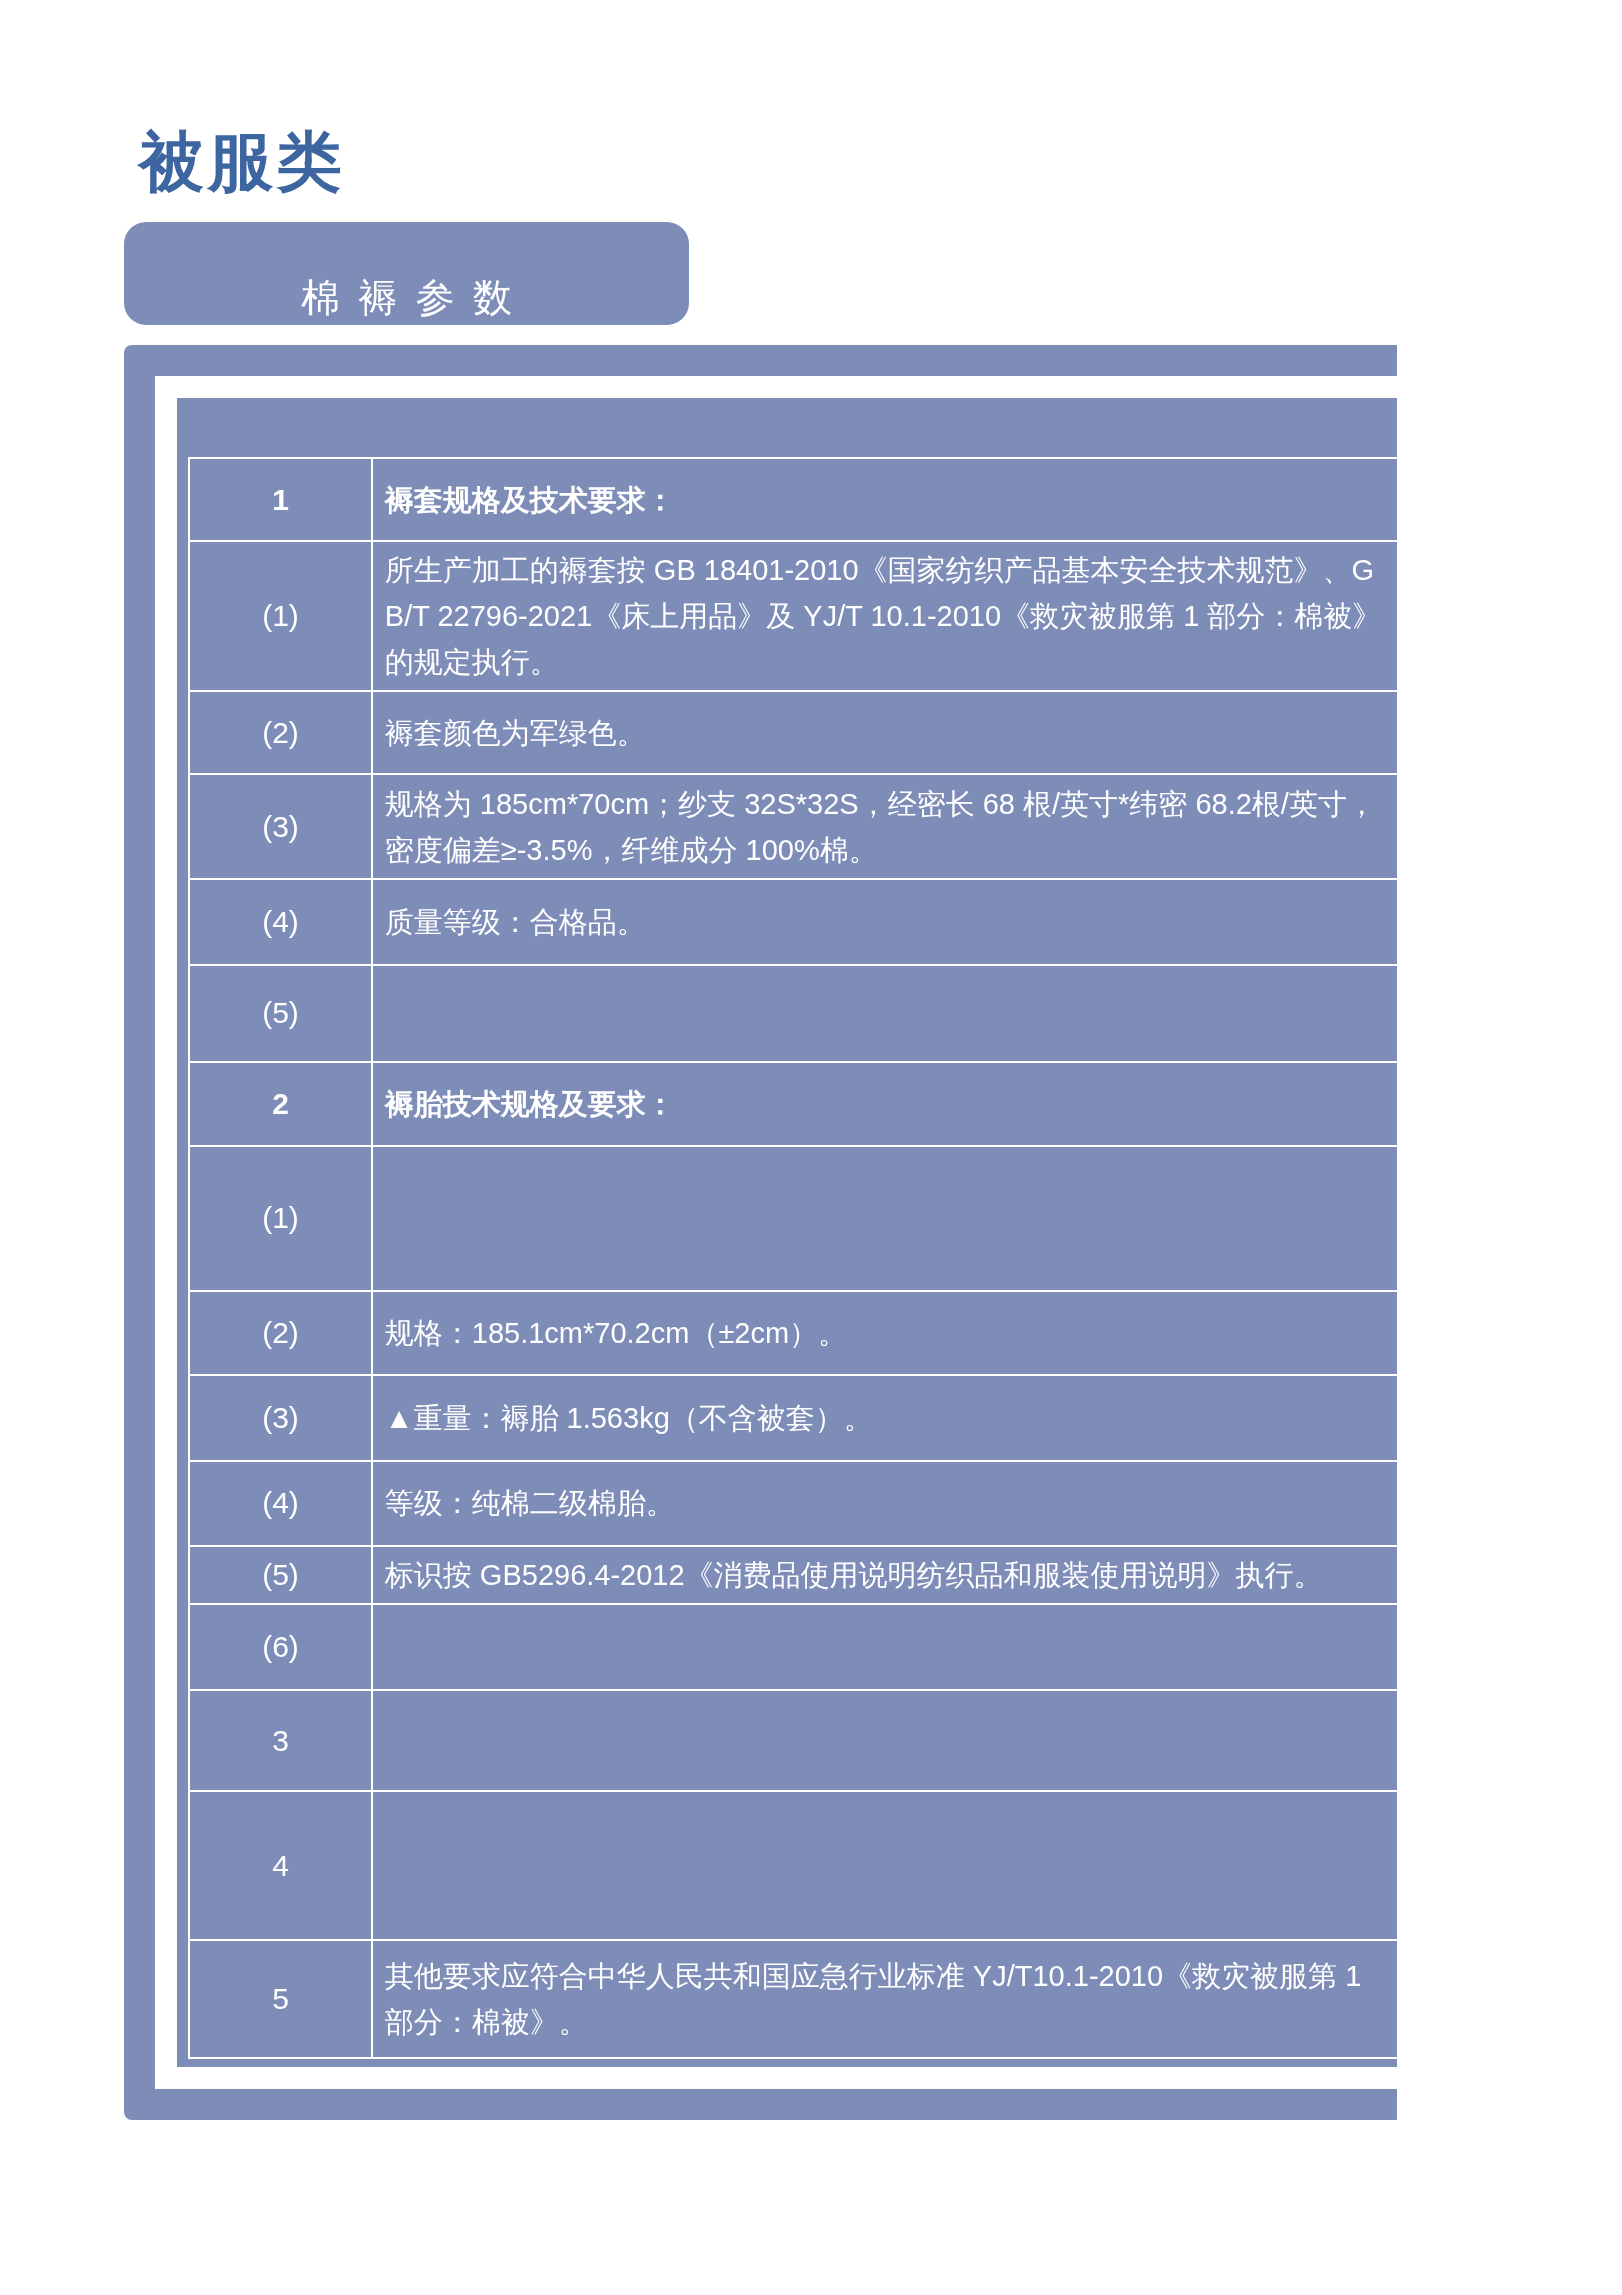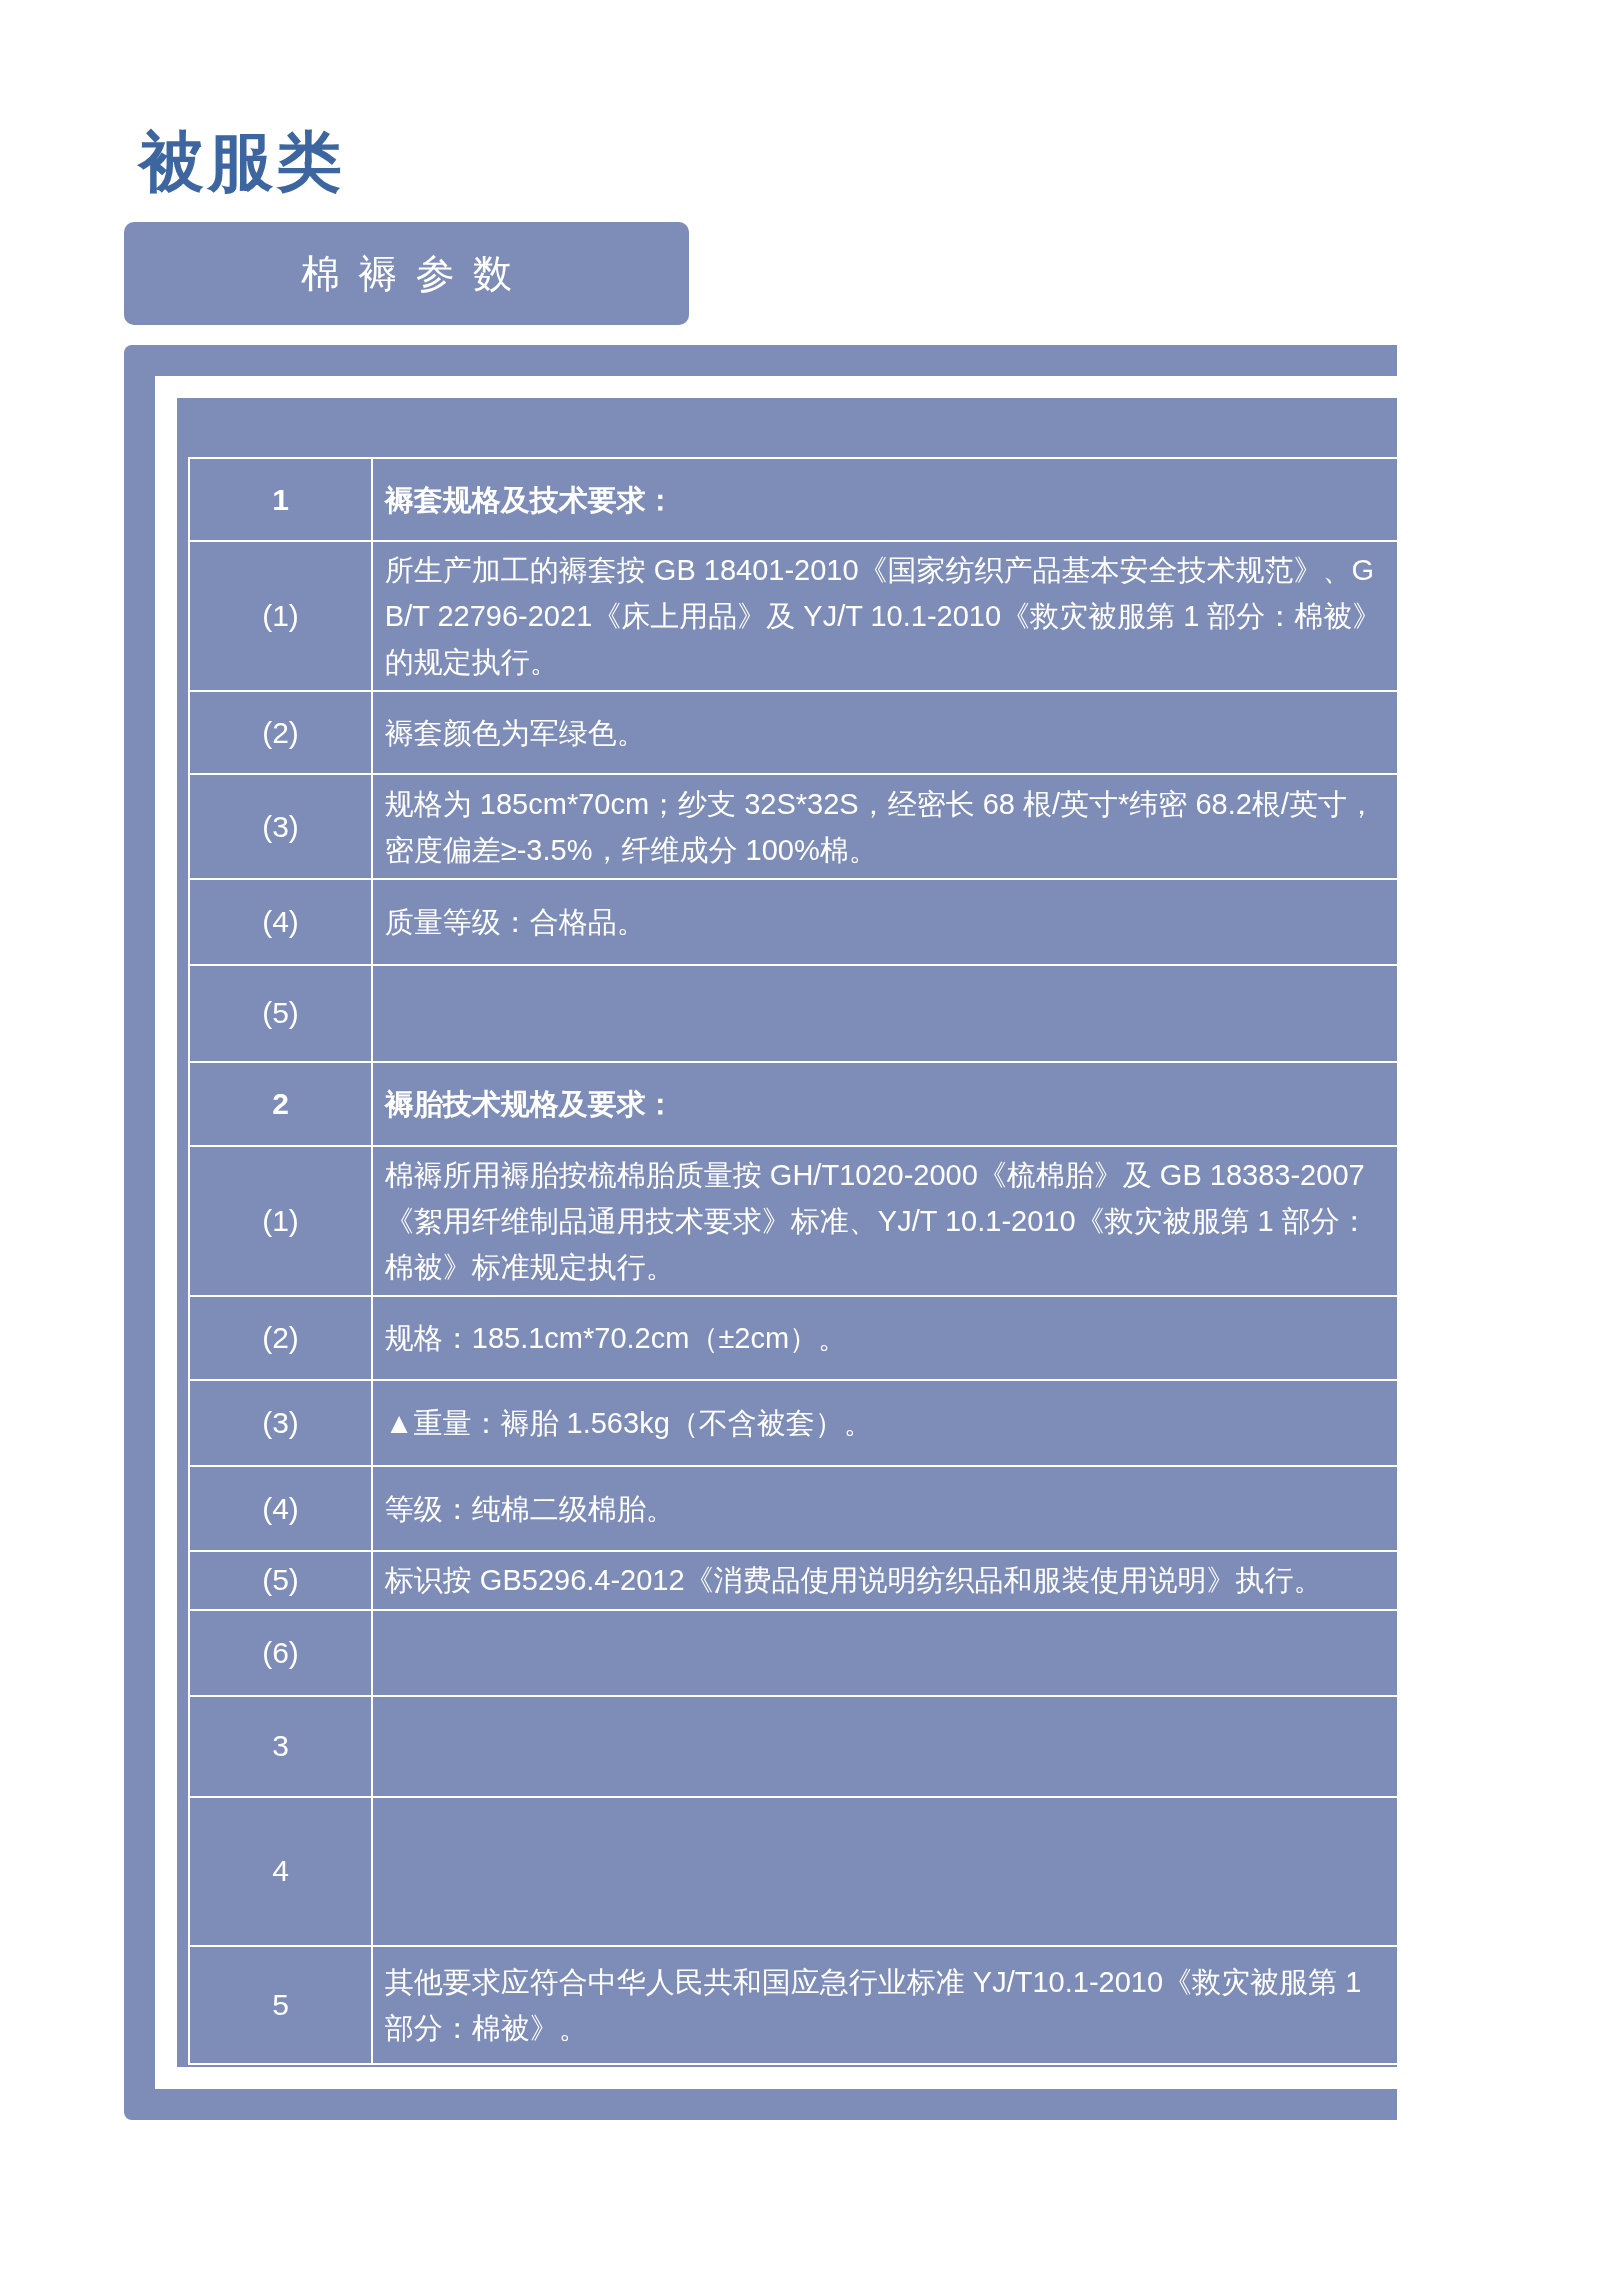--- a/index.html
+++ b/index.html
@@ -7,22 +7,22 @@
     position:relative; width:1397px; height:2295px; background:#ffffff;
     font-family:"Liberation Sans","DejaVu Sans",sans-serif; overflow:hidden;
   }
   .page-title {
     position:absolute; left:139px; top:128px;
     font-size:65px; line-height:68px; font-weight:800;
     color:#3d66a1; letter-spacing:3.9px; margin:0;
   }
   .badge {
     position:absolute; left:124px; top:222px; width:565px; height:103px;
-    background:#7e8cb8; border-radius:10px;
-    display:flex; align-items:center; justify-content:center;
+    background:#7e8cb8; border-radius:22px;
+    display:flex; align-items:flex-end; justify-content:center;
     color:#ffffff; font-size:39px; font-weight:500;
     letter-spacing:18.3px; padding-left:18.3px; box-sizing:border-box;
   }
   .outer-panel {
     position:absolute; left:124px; top:345px; width:1382px; height:1775px;
     background:#7e8cb8; border-radius:7.9px; padding:31px; box-sizing:border-box;
   }
   .white-frame {
     width:100%; height:100%; background:#ffffff; padding:22px; box-sizing:border-box;
   }
@@ -106,21 +106,20 @@
     </div>
     <div class="row">
       <div class="cell-num">(5)</div>
     </div>
     <div class="row section">
       <div class="cell-num">2</div>
       <div class="cell-text">褥胎技术规格及要求：</div>
     </div>
     <div class="row">
       <div class="cell-num">(1)</div>
-      <div class="cell-text">棉褥所用褥胎按梳棉胎质量按 GH/T1020-2000《梳棉胎》及 GB 18383-2007《絮用纤维制品通用技术要求》标准、YJ/T 10.1-2010《救灾被服第 1 部分：棉被》标准规定执行。</div>
     </div>
     <div class="row">
       <div class="cell-num">(2)</div>
       <div class="cell-text">规格：185.1cm*70.2cm（±2cm）。</div>
     </div>
     <div class="row">
       <div class="cell-num">(3)</div>
       <div class="cell-text">▲重量：褥胎 1.563kg（不含被套）。</div>
     </div>
     <div class="row">

